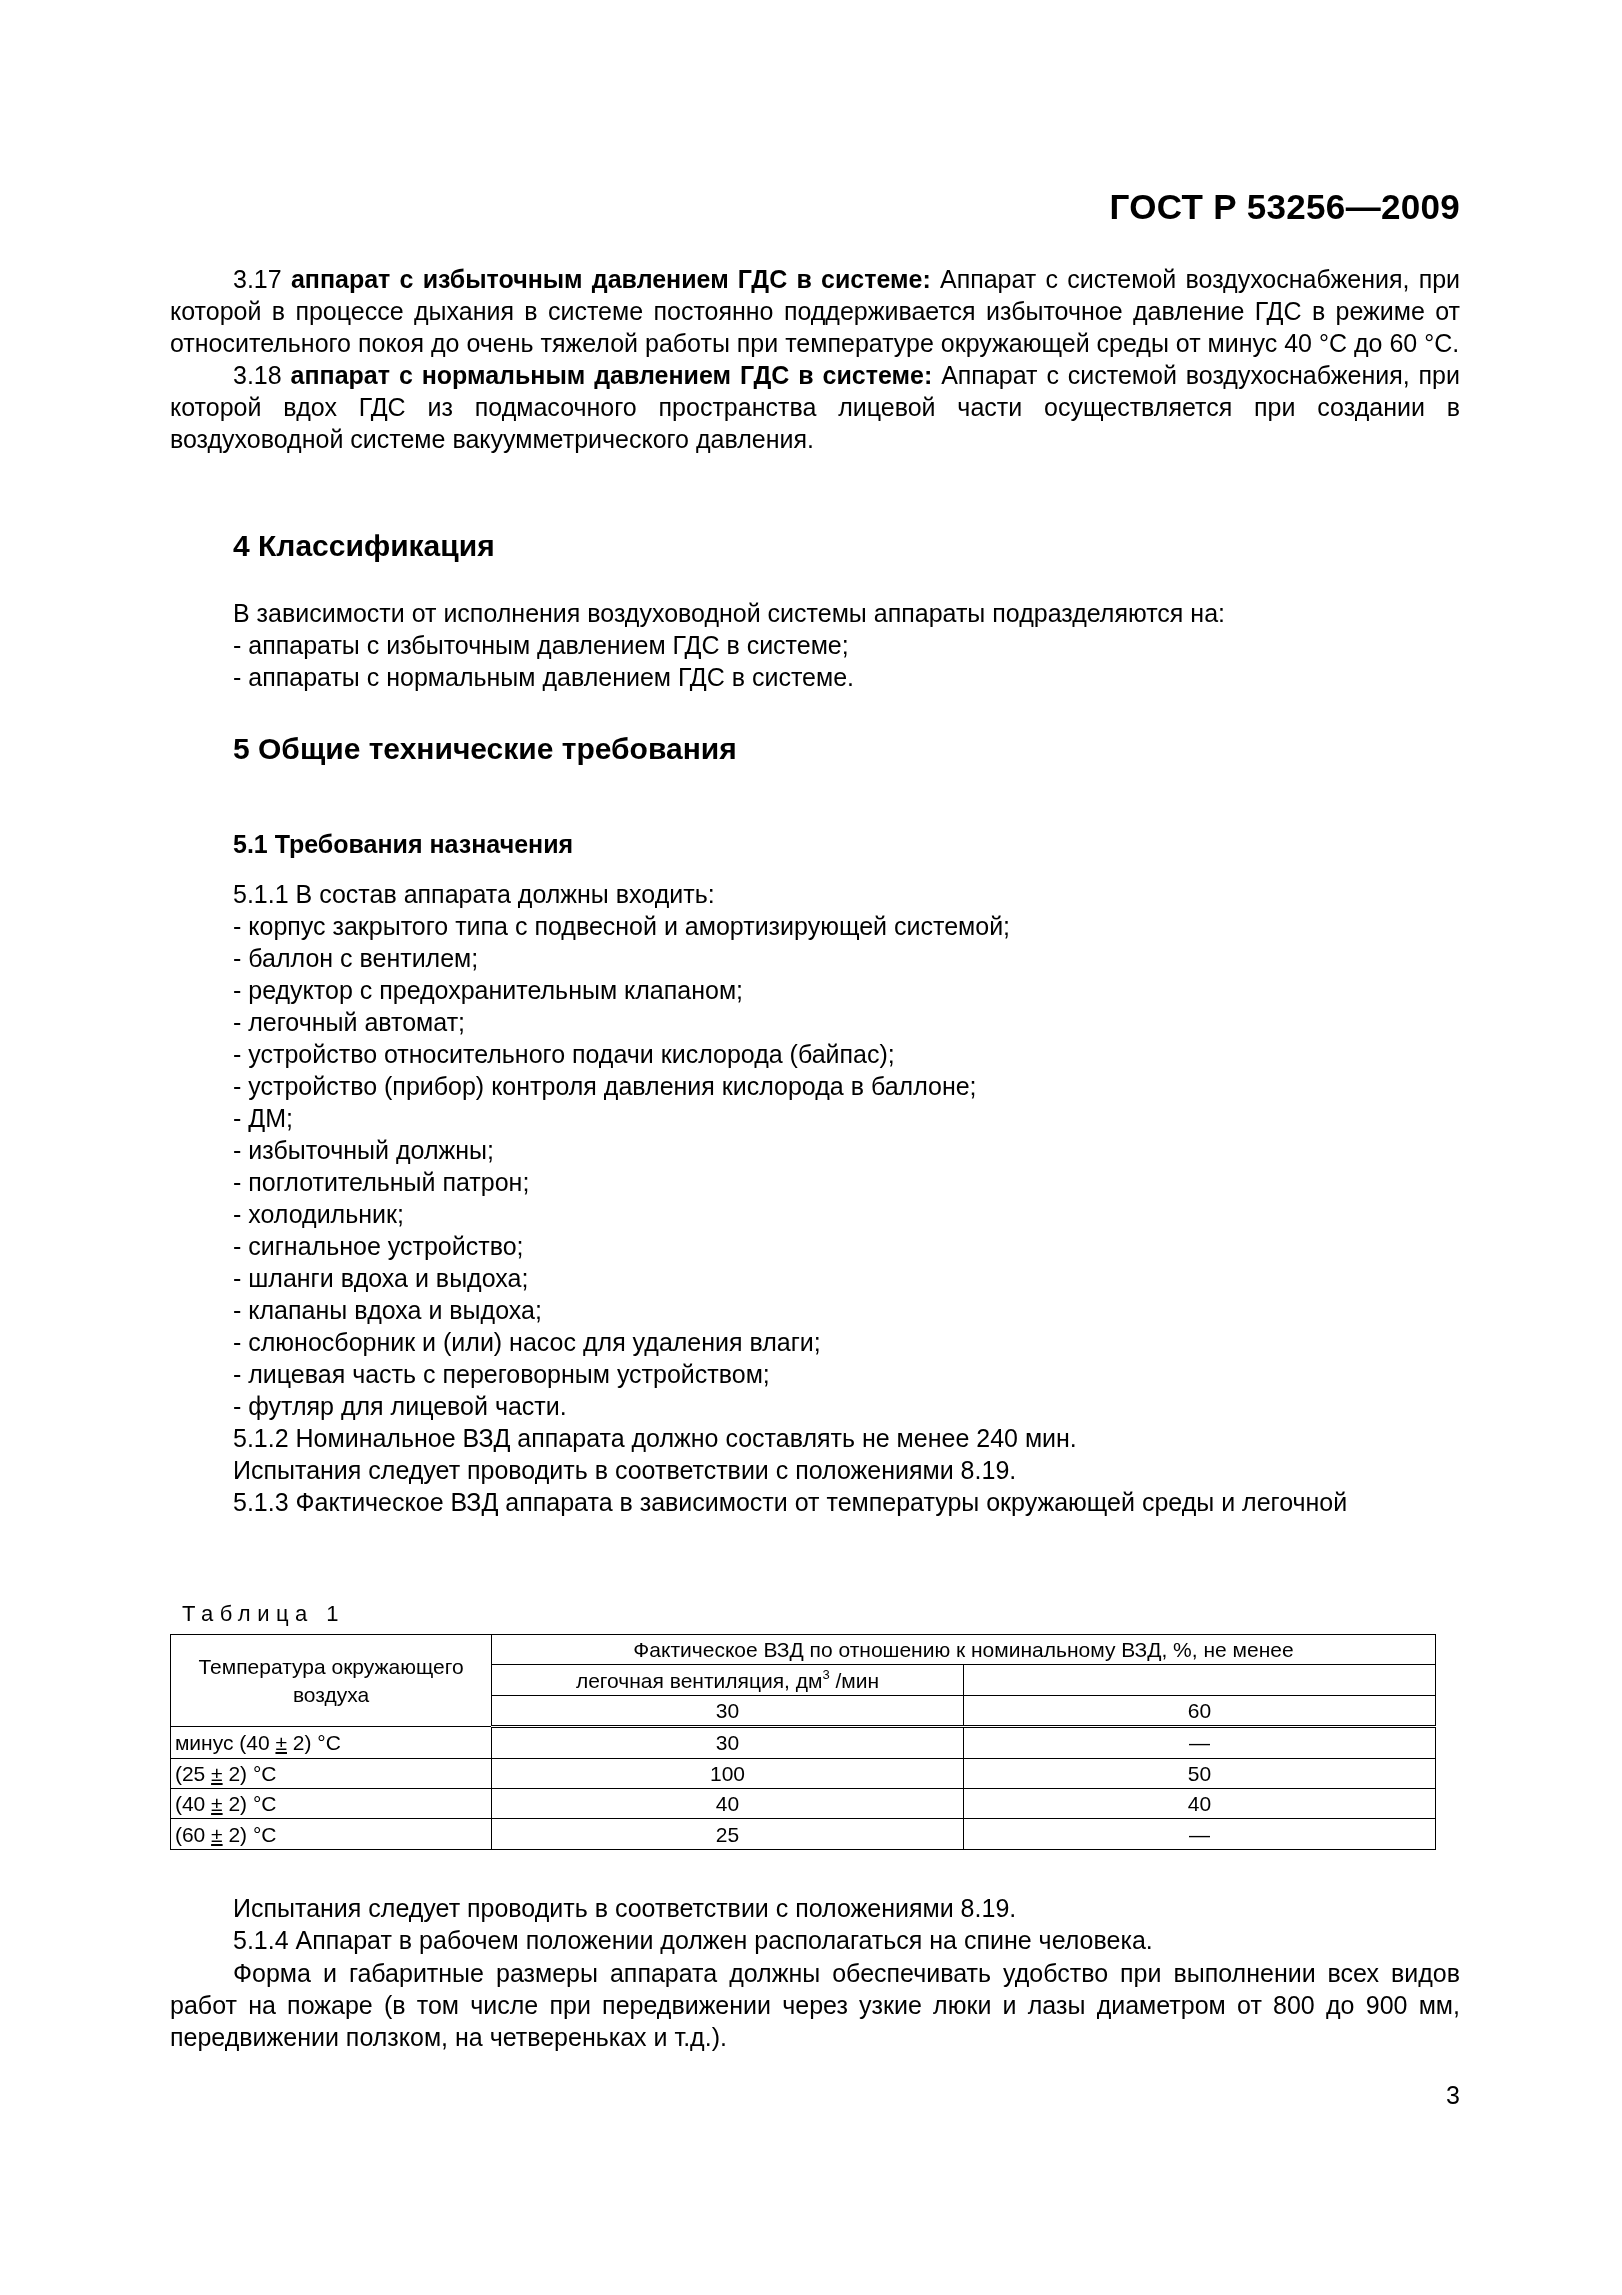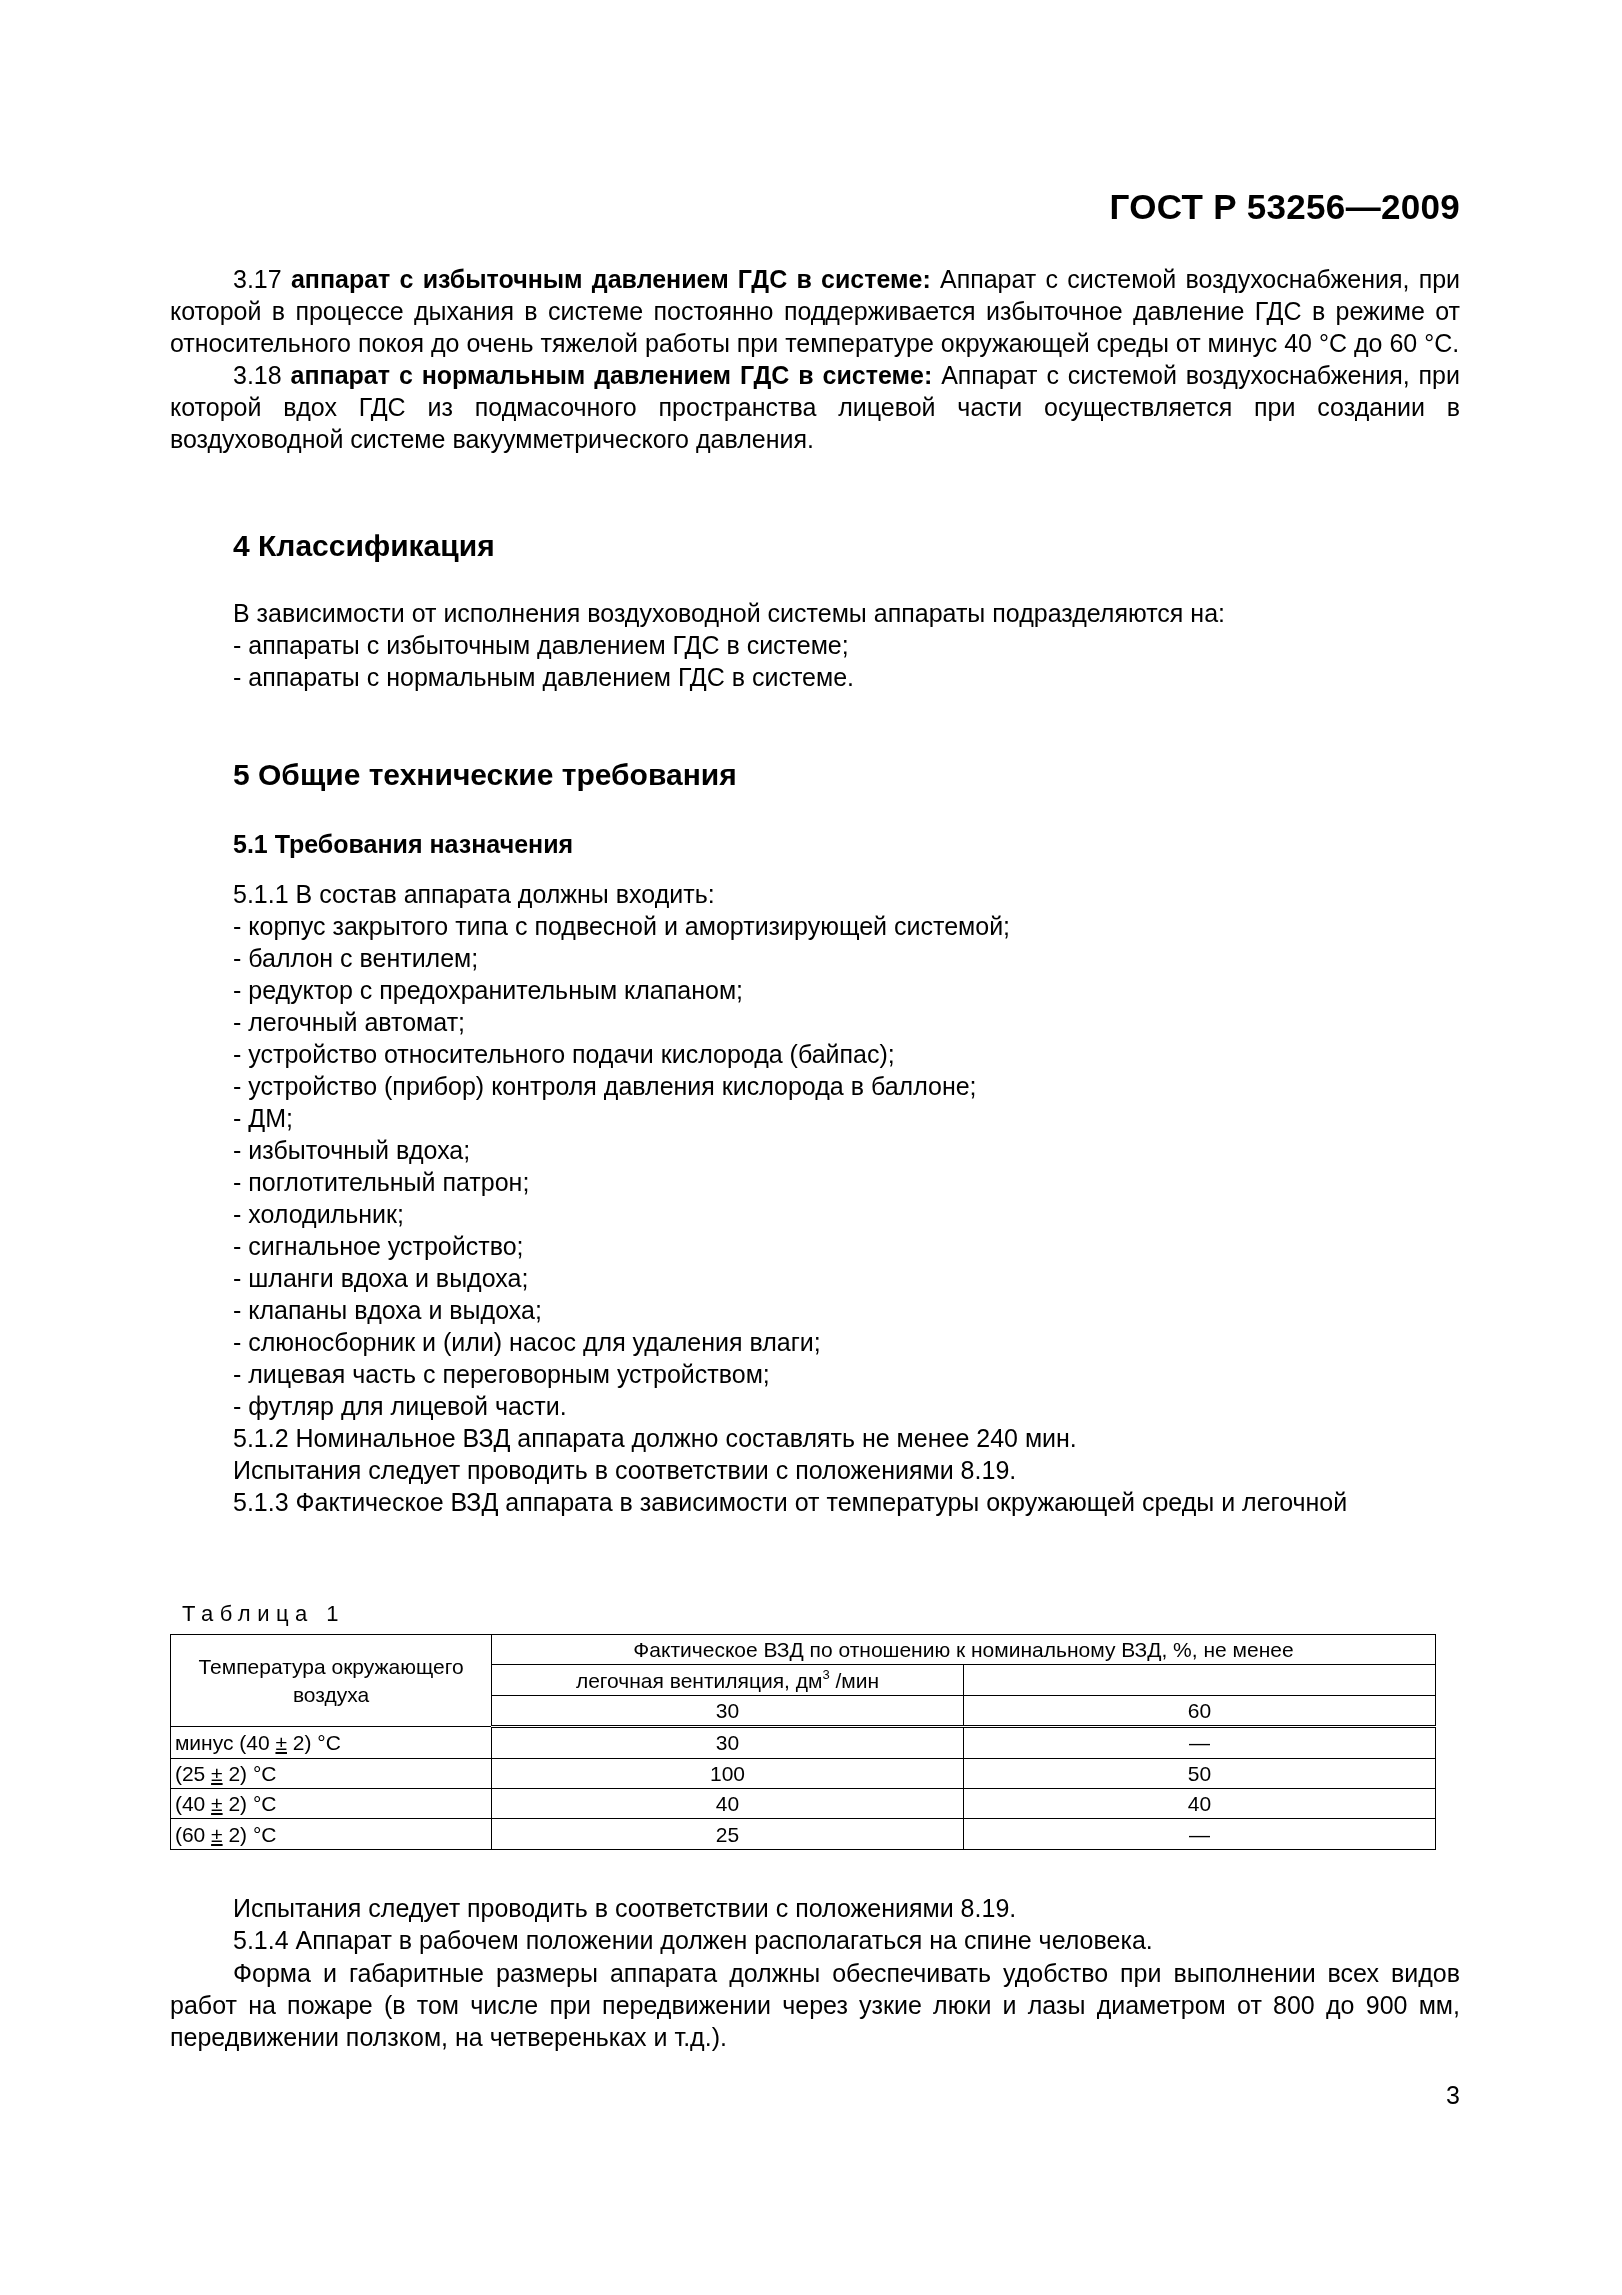--- a/index.html
+++ b/index.html
@@ -61,33 +61,33 @@
     </p>
   </div>
 
   <div class="h1" style="top:529px;">4 Классификация</div>
   <div class="block" style="top:597px;">
     <p class="p">В зависимости от исполнения воздуховодной системы аппараты подразделяются на:</p>
     <p class="p">- аппараты с избыточным давлением ГДС в системе;</p>
     <p class="p">- аппараты с нормальным давлением ГДС в системе.</p>
   </div>
 
-  <div class="h1" style="top:758px;">5 Общие технические требования</div>
+  <div class="h1" style="top:732px;">5 Общие технические требования</div>
   <div class="h2" style="top:830px;">5.1 Требования назначения</div>
 
   <div class="block" style="top:878px;">
     <p class="p">5.1.1 В состав аппарата должны входить:</p>
     <p class="p">- корпус закрытого типа с подвесной и амортизирующей системой;</p>
     <p class="p">- баллон с вентилем;</p>
     <p class="p">- редуктор с предохранительным клапаном;</p>
     <p class="p">- легочный автомат;</p>
     <p class="p">- устройство относительного подачи кислорода (байпас);</p>
     <p class="p">- устройство (прибор) контроля давления кислорода в баллоне;</p>
     <p class="p">- ДМ;</p>
-    <p class="p">- избыточный вдоха;</p>
+    <p class="p">- избыточный должны;</p>
     <p class="p">- поглотительный патрон;</p>
     <p class="p">- холодильник;</p>
     <p class="p">- сигнальное устройство;</p>
     <p class="p">- шланги вдоха и выдоха;</p>
     <p class="p">- клапаны вдоха и выдоха;</p>
     <p class="p">- слюносборник и (или) насос для удаления влаги;</p>
     <p class="p">- лицевая часть с переговорным устройством;</p>
     <p class="p">- футляр для лицевой части.</p>
     <p class="p">5.1.2 Номинальное ВЗД аппарата должно составлять не менее 240 мин.</p>
     <p class="p">Испытания следует проводить в соответствии с положениями 8.19.</p>

